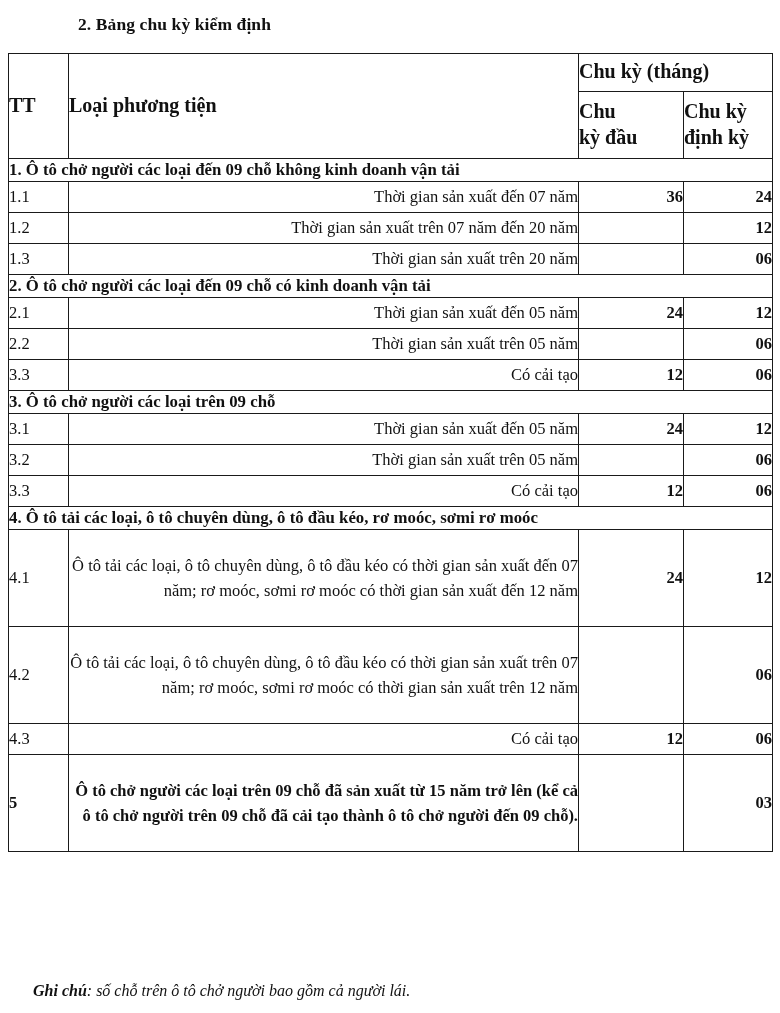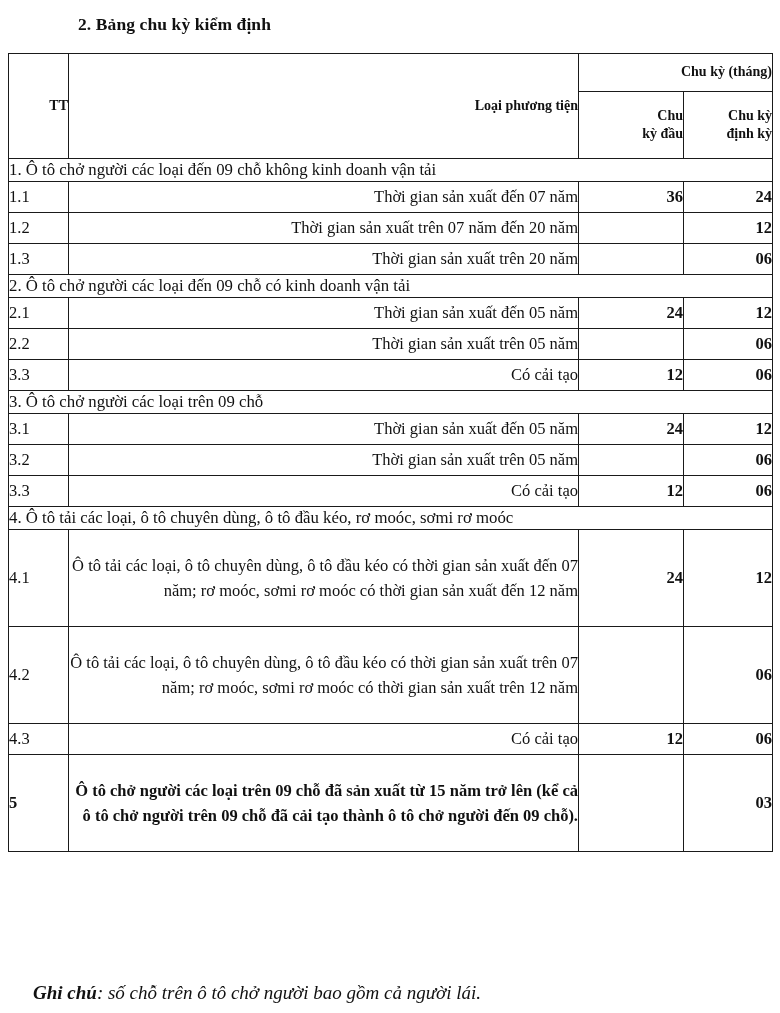--- a/index.html
+++ b/index.html
@@ -47,37 +47,37 @@
     padding: 0;
     vertical-align: middle;
     background: #ffffff;
   }
   col.c-tt      { width: 60px; }
   col.c-type    { width: 510px; }
   col.c-first   { width: 105px; }
   col.c-period  { width: 89px; }
 
   .th-cell {
-    text-align: right;
-    font-weight: bold;
-    font-size: 14px;
+    text-align: left;
+    font-weight: bold;
+    font-size: 20px;
     line-height: 1.28;
     padding: 4px 3px;
   }
   .th-span {
     height: 34px;
   }
   .th-sub {
     height: 62px;
   }
   .th-tt, .th-type {
     height: 104px;
   }
   .group-row td {
-    font-weight: normal;
+    font-weight: bold;
     font-size: 16.8px;
     text-align: left;
     padding: 5px 6px 6px 8px;
     height: 22px;
     line-height: 1.25;
   }
   .num-cell {
     font-size: 16.5px;
     padding: 6px 2px;
     white-space: nowrap;
@@ -96,21 +96,21 @@
   }
   .row-short td { height: 30px; }
   .row-tall .desc-cell { padding-top: 9px; padding-bottom: 9px; }
   .row-tall td { height: 78px; }
   .bold-row .desc-cell { font-weight: bold; }
   .bold-row .num-cell { font-weight: bold; }
   .note {
     position: absolute;
     left: 33px;
     top: 982px;
-    font-size: 19px;
+    font-size: 16px;
     font-style: italic;
     white-space: nowrap;
     font-family: Liberation Serif, serif;
   }
   .note b {
     font-weight: bold;
     font-style: italic;
   }
 </style>
 </head>

